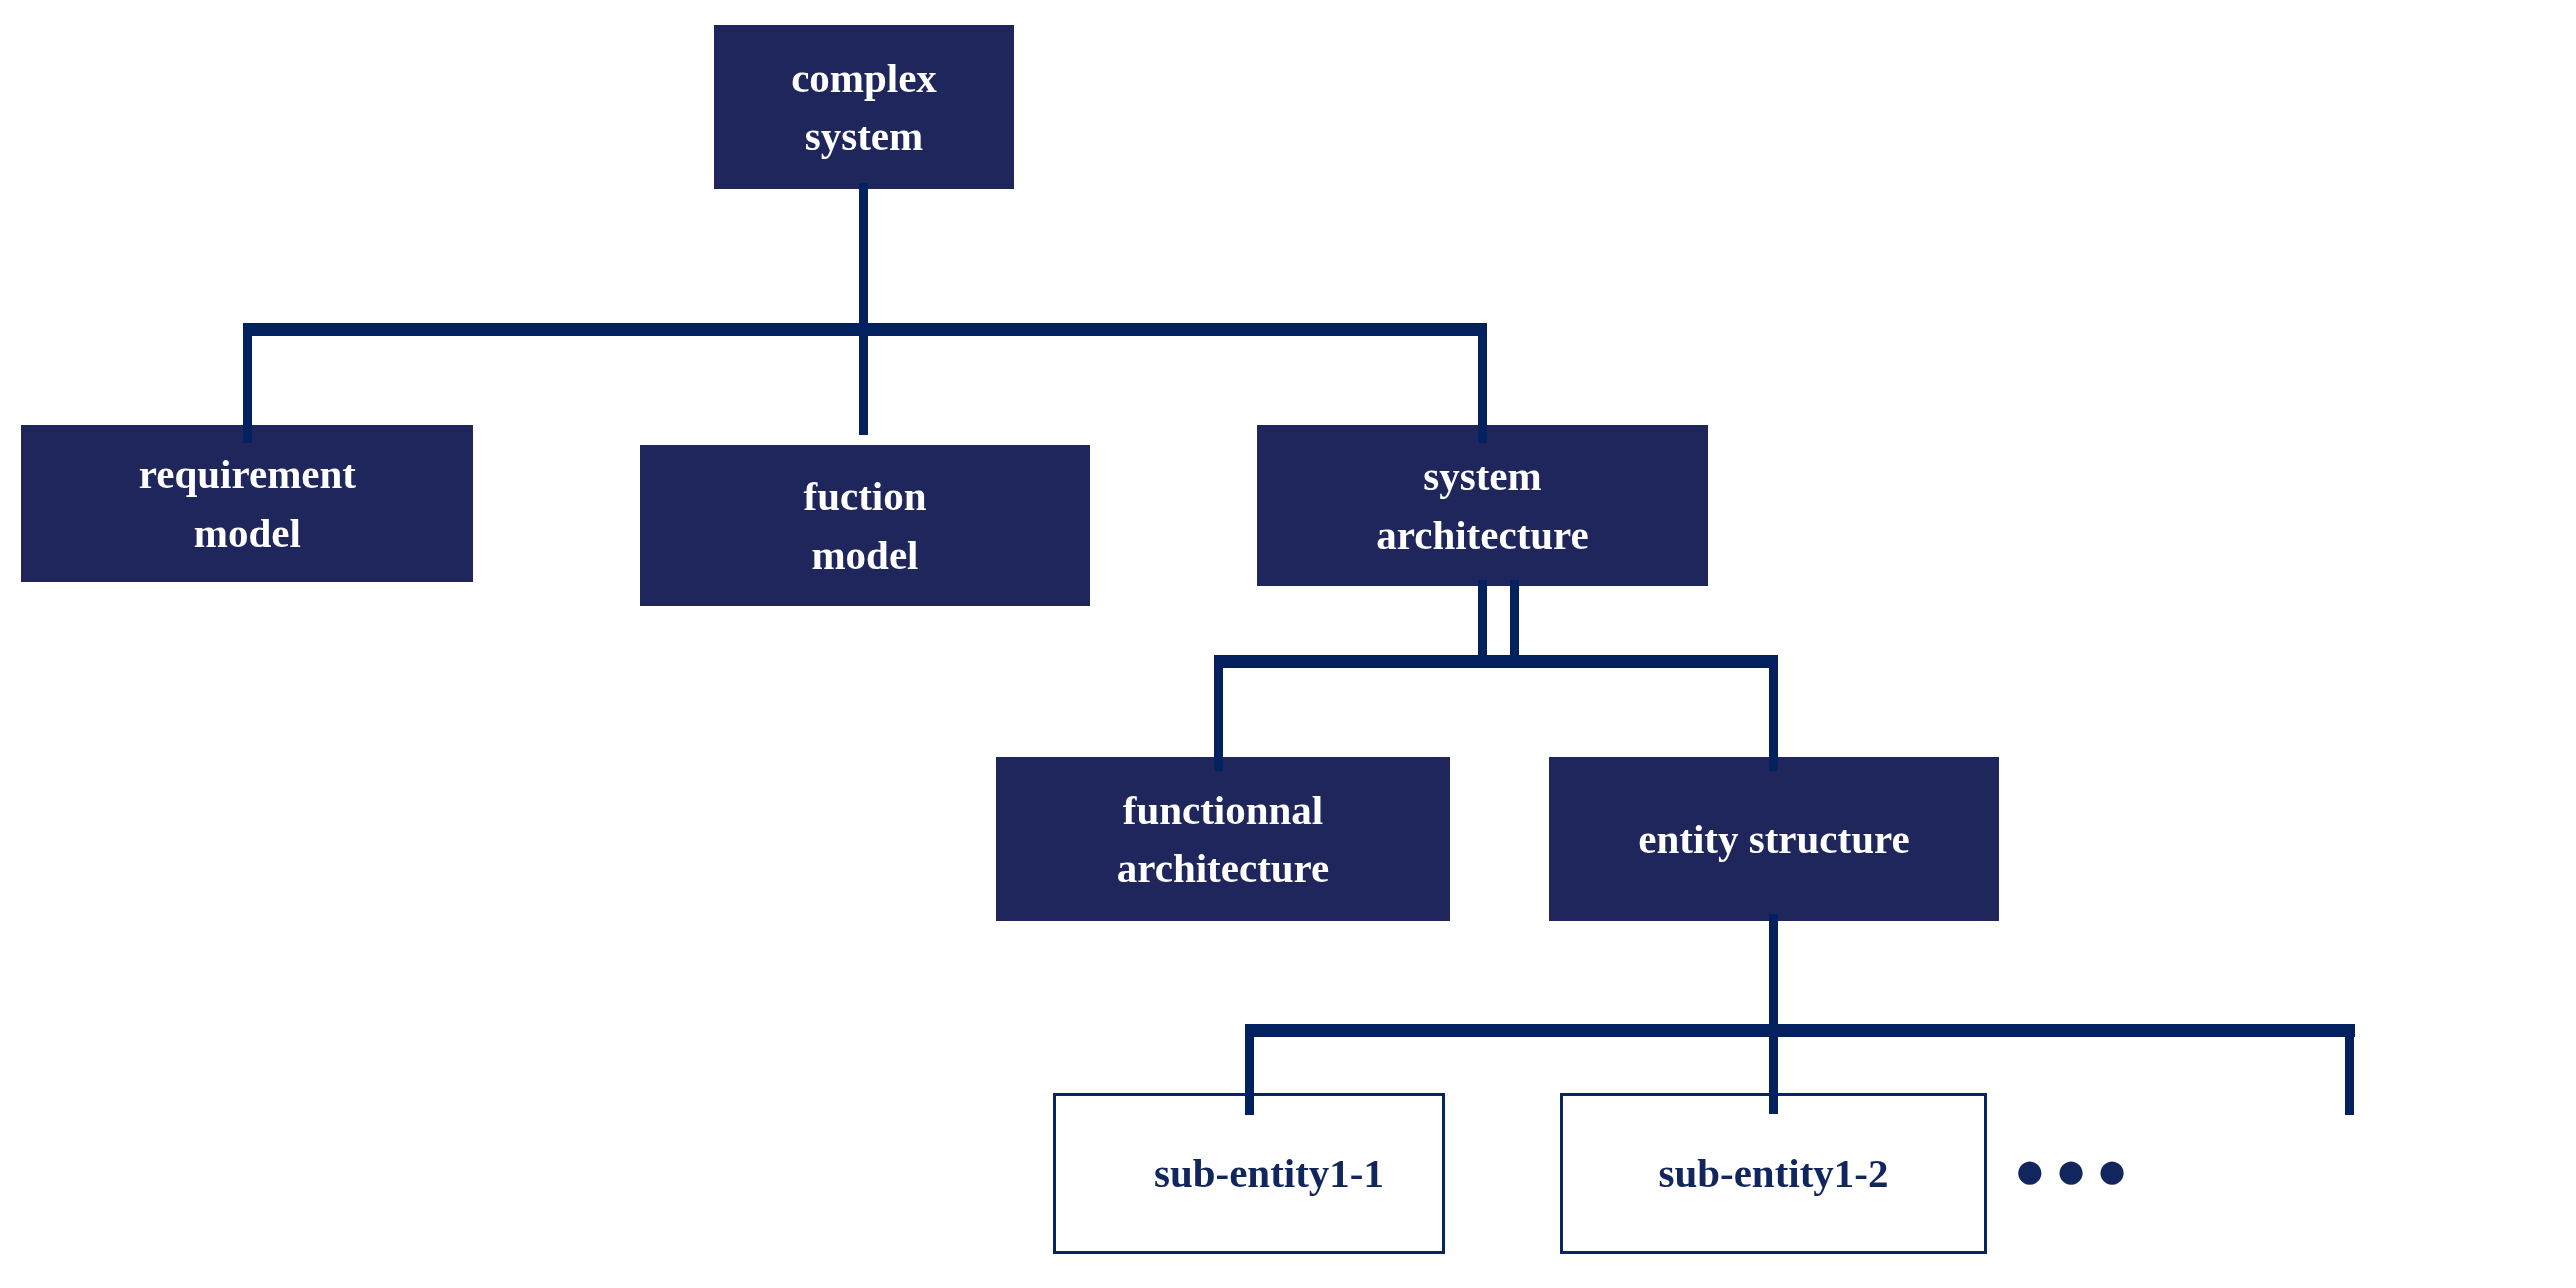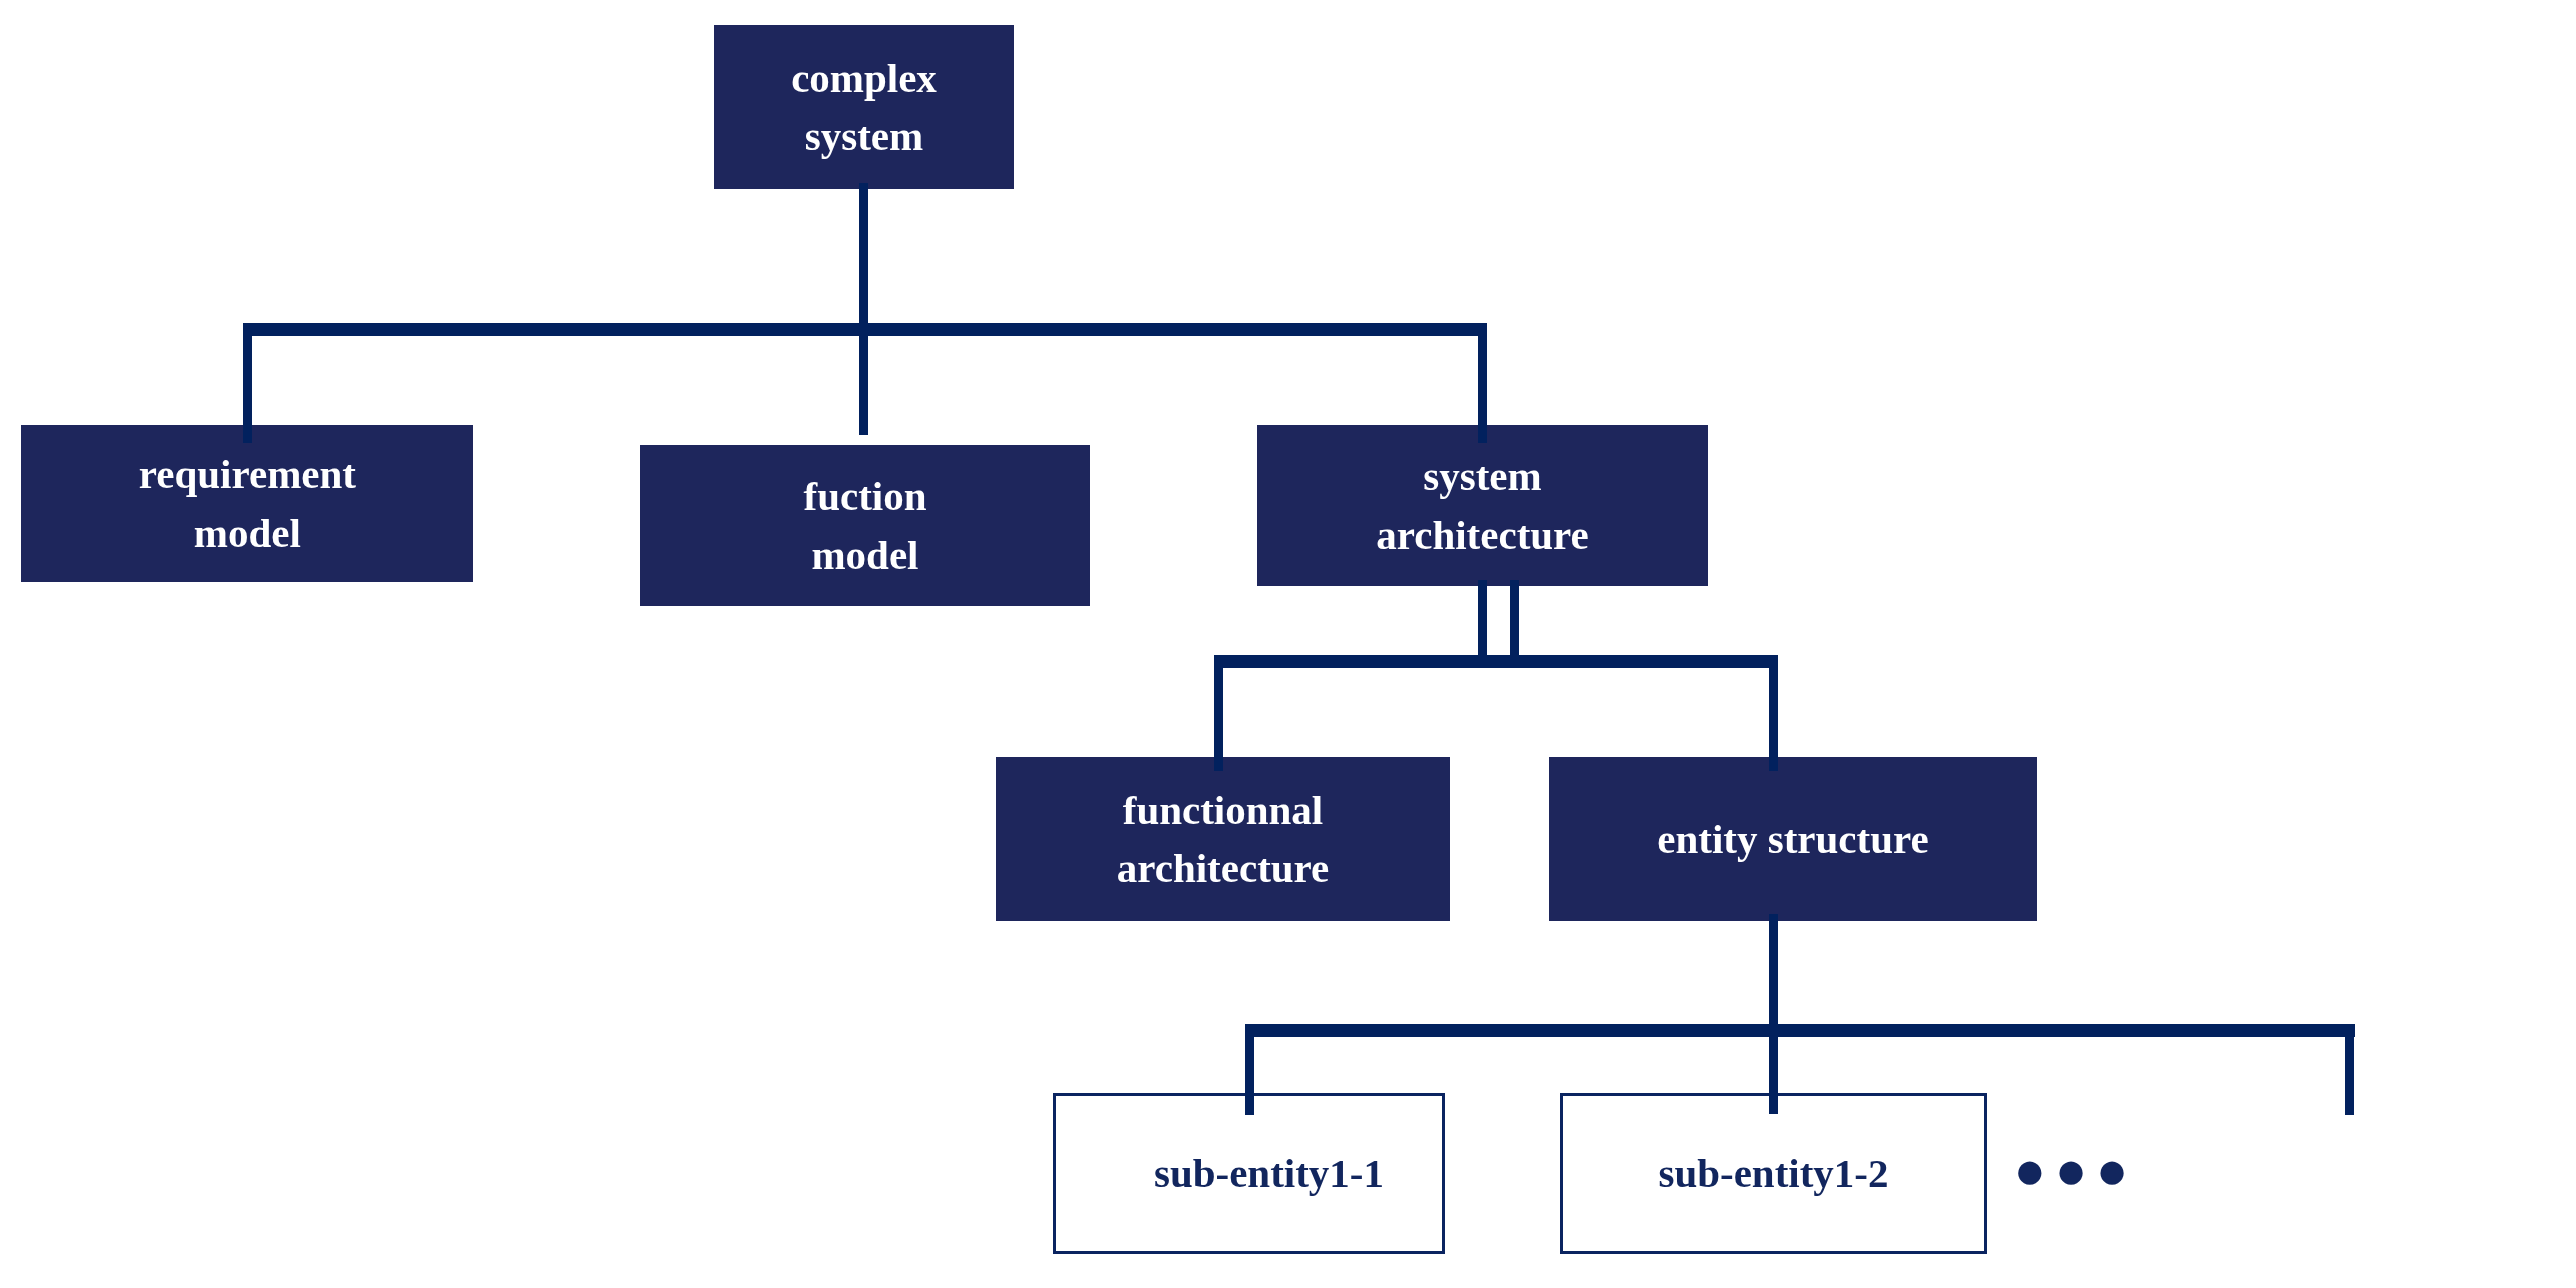--- a/index.html
+++ b/index.html
@@ -40,21 +40,21 @@
   .line{
     position:absolute;
     background:var(--connector);
   }
   
   #n-complex {left:714px;  top:25px;   width:300px; height:164px;}
   #n-req     {left:21.4px;   top:425px;  width:452px; height:157px;}
   #n-fuct    {left:640px;  top:445px;  width:450px; height:161px;}
   #n-sysarch {left:1257px; top:425px;  width:451px; height:161px;}
   #n-funcarch{left:996px; top:757px;  width:454px; height:164px;}
-  #n-entity  {left:1549px; top:757px;  width:488px; height:164px;}
+  #n-entity  {left:1549px; top:757px;  width:450px; height:164px;}
   #n-sub1    {left:1053px; top:1093px; width:392px; height:161px;padding-left:40px;}
   #n-sub2    {left:1560px; top:1093px; width:427px; height:161px;}
   #n-subm    {left:2130px; top:1093px; width:440px; height:161px;}
   
   #l1-stem {left:859px; top:183px;  width:9.2px;   height:252px;}
   #l1-bar  {left:243px;  top:323px;  width:1244px; height:13px;}
   #l1-dl   {left:243px;  top:323px;  width:9.2px;   height:120px;}
   #l1-dr   {left:1478px; top:323px;  width:9.2px;   height:120px;}
   #l2-s1   {left:1478px; top:580px;  width:9.2px;   height:85px;}
   #l2-s2   {left:1510px; top:580px;  width:9.2px;   height:85px;}

